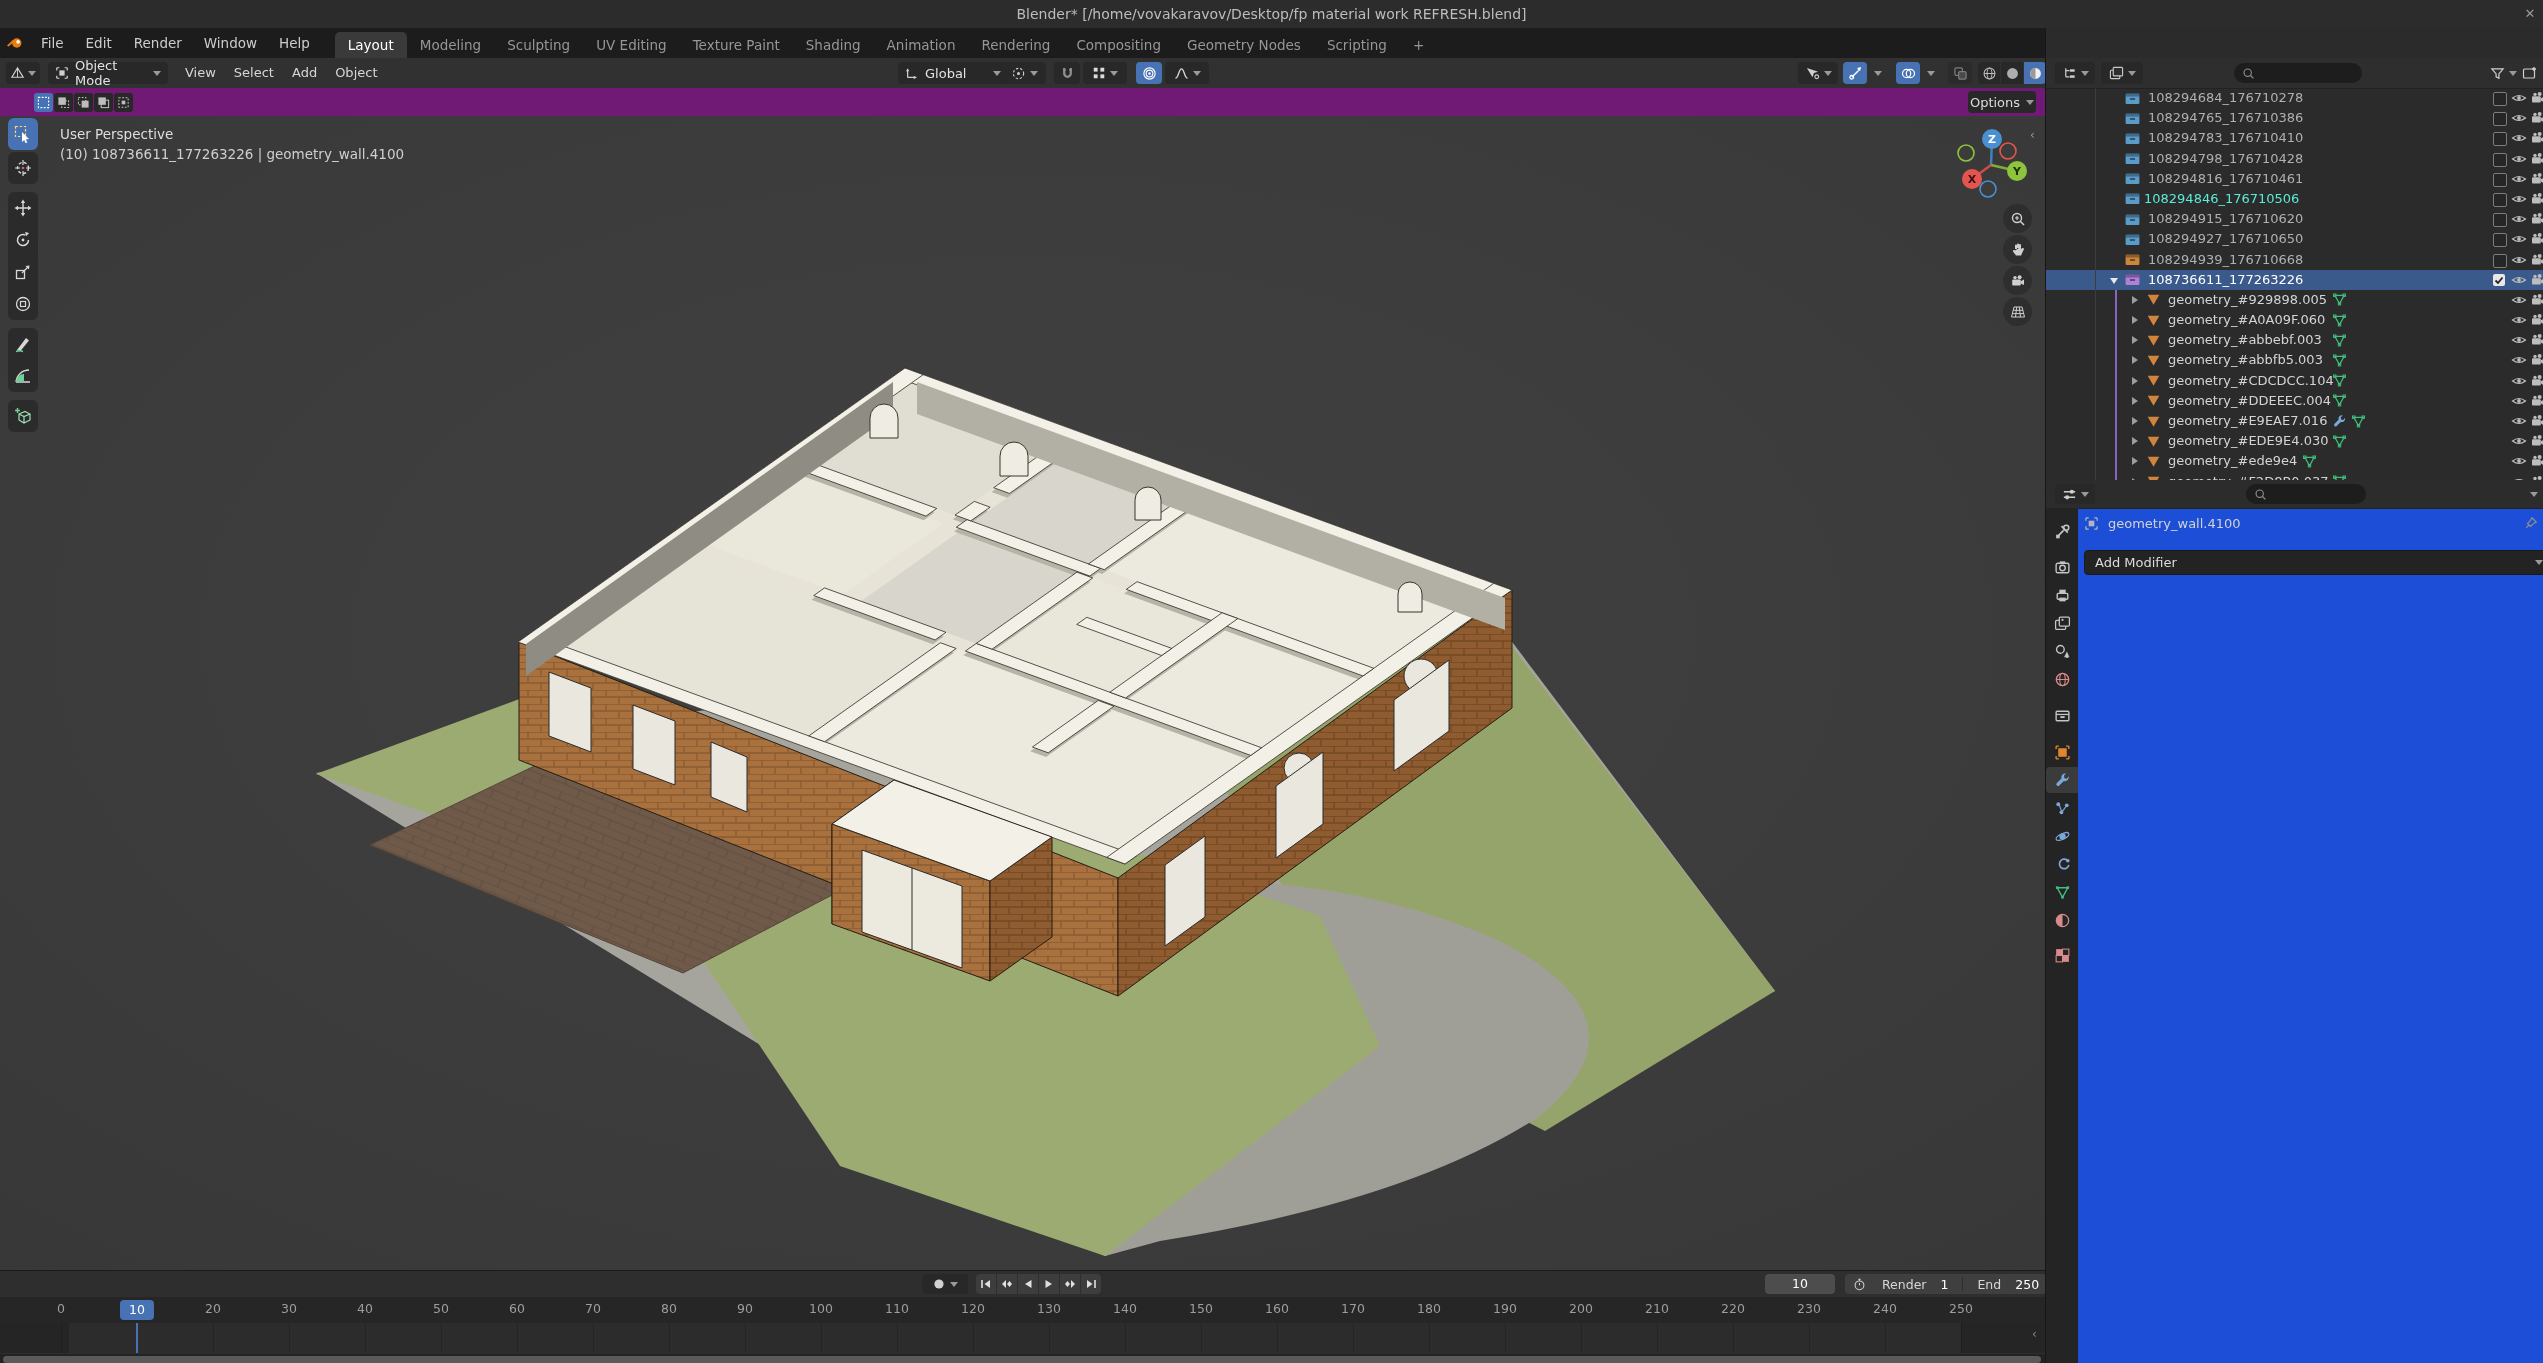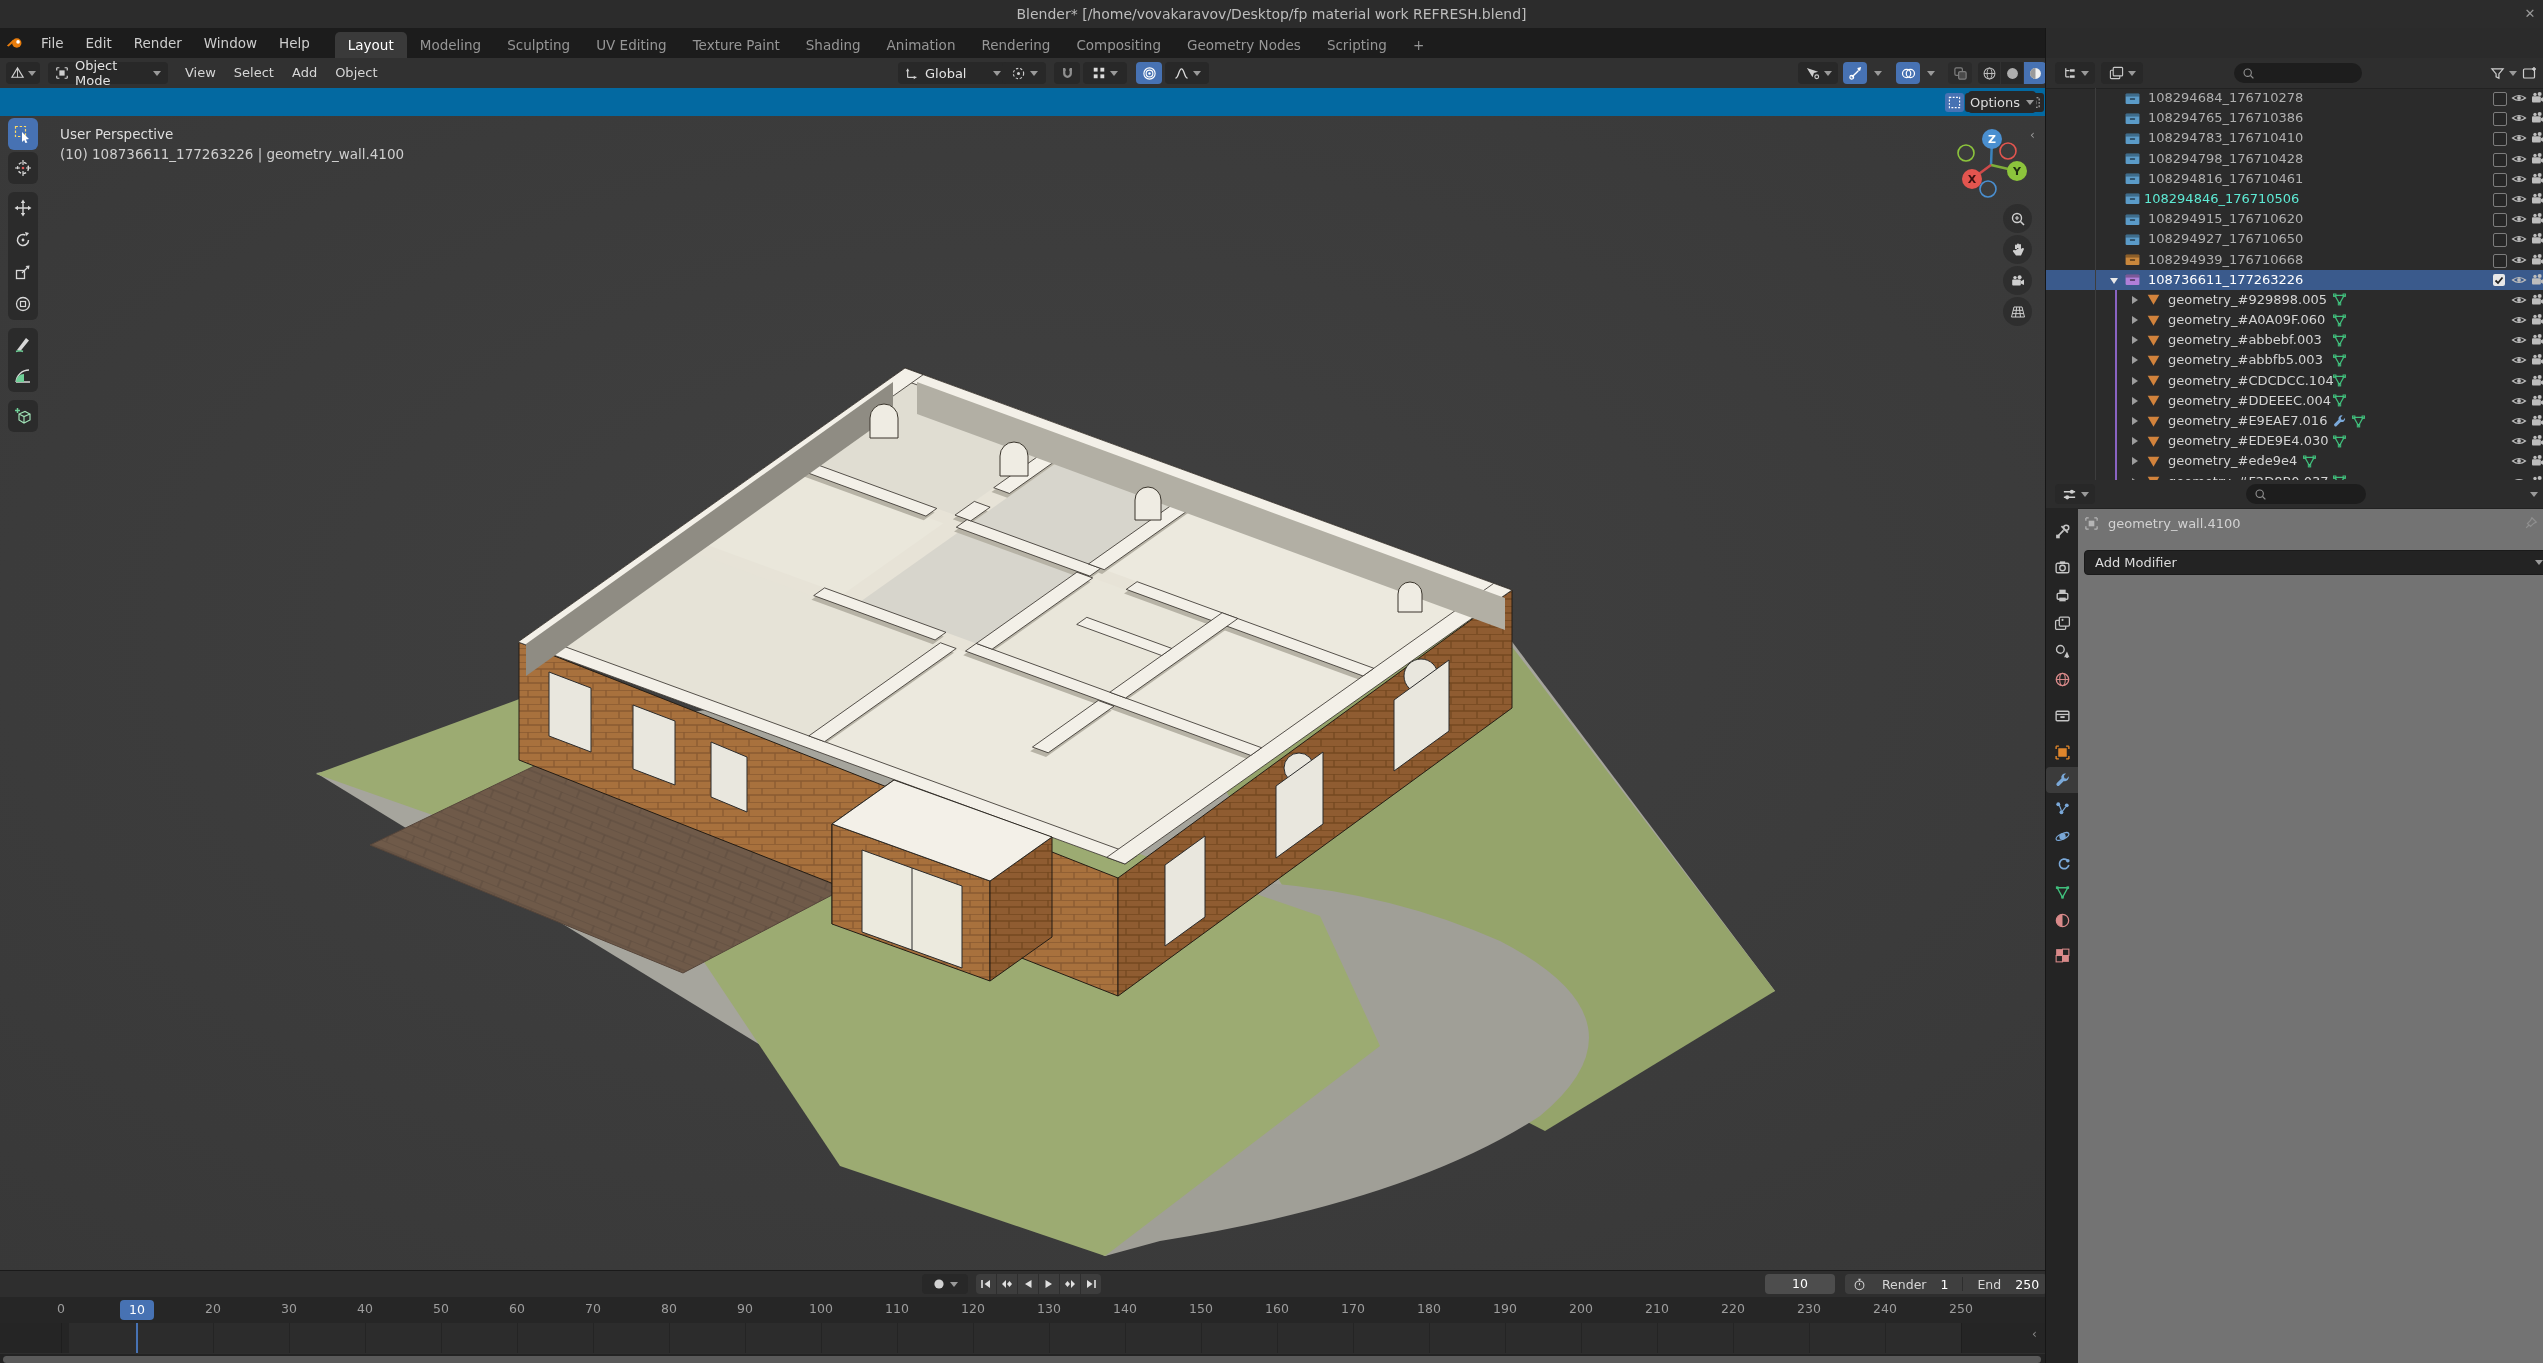--- a/index.html
+++ b/index.html
@@ -13,21 +13,21 @@
   #titlebar .t{width:100%;text-align:center;line-height:28px;color:#bdbdbd;font-size:14px;}
   #win-close{right:4px;top:5px;width:18px;height:18px;color:#9a9a9a;font-size:13px;text-align:center;line-height:18px;cursor:default;}
   #menubar{left:0;top:28px;width:2543px;height:30px;background:#1c1c1c;border-bottom:1px solid #141414;}
   .menu-item{padding:0 11px;line-height:30px;color:#cdcdcd;font-size:13.5px;}
   .ws-tab{padding:0 13px;line-height:26px;margin-top:4px;color:#969696;font-size:13.5px;border-radius:5px 5px 0 0;}
   .ws-tab.active{background:#3a3a3a;color:#fff;}
   .pill{background:#1f1f1f;border-radius:4px;display:flex;align-items:center;height:22px;}
   .chev{width:0;height:0;border-left:4px solid transparent;border-right:4px solid transparent;border-top:5px solid #9a9a9a;display:inline-block;}
   
   #vp-header{left:0;top:58px;width:2045px;height:30px;background:#313131;border-bottom:1px solid #232323;}
-  #tool-settings{left:0;top:88px;width:2045px;height:28px;background:#0369a1;border-bottom:1px solid #202020;justify-content:flex-end;}
+  #tool-settings{left:0;top:88px;width:2045px;height:28px;background:#701a75;border-bottom:1px solid #202020;}
   .hbtn{background:#282828;border-radius:4px;display:flex;align-items:center;justify-content:center;height:22px;}
   .hbtn.blue{background:#4772b3;}
   .hmenu{color:#d6d6d6;font-size:13px;padding:0 9px;line-height:30px;}
   .seltool{width:19px;height:19px;border-radius:3px;background:#282828;display:flex;align-items:center;justify-content:center;margin-right:1px;}
   .seltool.active{background:#4772b3;}
   
   #viewport{left:0;top:116px;width:2045px;height:1154px;background:#3b3b3b;overflow:hidden;}
   .vp-text1{color:#dedede;font-size:13.5px;}
   .vp-text2{color:#cfcfcf;font-size:13.5px;}
   .toolbtn{width:30px;height:32px;background:rgba(40,40,40,.82);display:flex;align-items:center;justify-content:center;}
@@ -51,21 +51,21 @@
   .orow .nm{position:absolute;top:2px;font-size:13px;color:#b9b9b9;white-space:nowrap;}
   .orow.sel{background:#3a5a8c;}
   .orow.sel .nm{color:#fff;}
   .orow .ric{position:absolute;top:2px;}
   .disc{position:absolute;top:7px;width:0;height:0;}
   .disc.right{border-top:4px solid transparent;border-bottom:4px solid transparent;border-left:6px solid #9d9d9d;}
   .disc.down{border-left:4px solid transparent;border-right:4px solid transparent;border-top:6px solid #e8e8e8;}
   .cb{position:absolute;width:12px;height:12px;border-radius:2px;top:4px;}
   .cb.off{border:1px solid #7c7c7c;background:#262626;}
   .cb.on{background:#e8e8e8;}
-  #props{position:absolute;left:0;top:452px;width:498px;height:883px;background:#737373;}
+  #props{position:absolute;left:0;top:452px;width:498px;height:883px;background:#1d4ed8;}
   #props-header{position:absolute;left:0;top:0;width:498px;height:28px;background:#2c2c2c;border-bottom:1px solid #222;}
   #prop-tabs{position:absolute;left:0;top:28px;width:32px;height:855px;background:#242424;}
   .ptab{position:absolute;left:0;width:32px;height:26px;display:flex;align-items:center;justify-content:center;}
   .ptab.active{background:#3b3b3b;border-radius:4px 0 0 4px;}
   .search-pill{background:#1d1d1d;border-radius:11px;height:20px;display:flex;align-items:center;padding-left:8px;}
   .addmod{position:absolute;background:#232323;border:1px solid #1a1a1a;border-radius:4px;height:23px;display:flex;align-items:center;color:#dcdcdc;font-size:13px;padding:0 10px;justify-content:space-between;}
   .ic{display:block;}
 </style>
 </head>
 <body>

